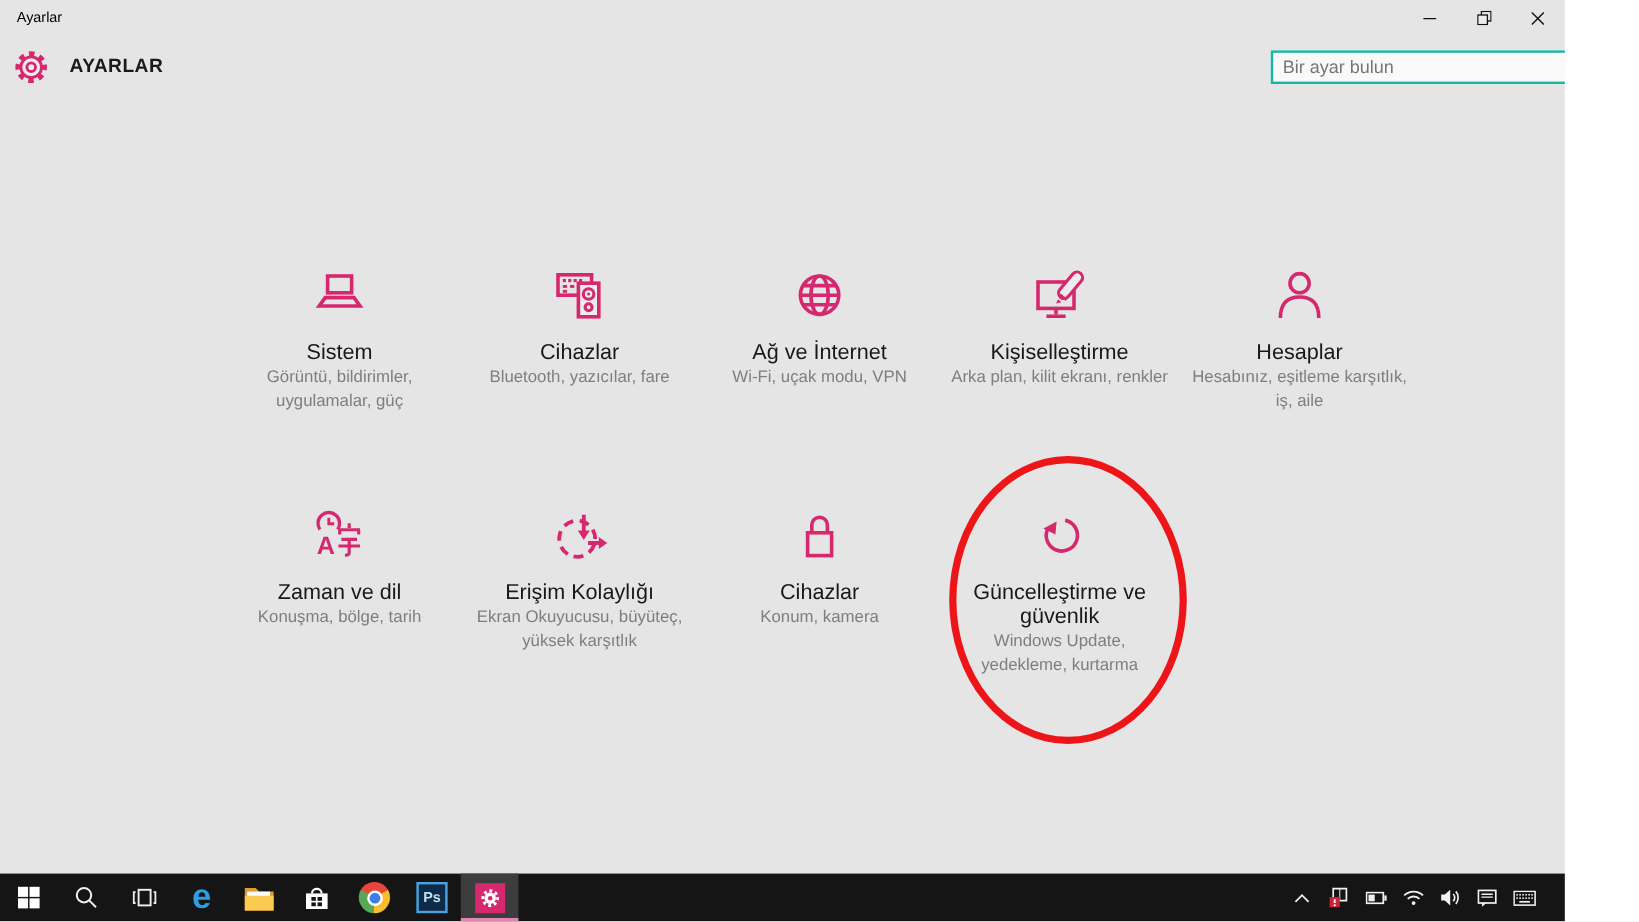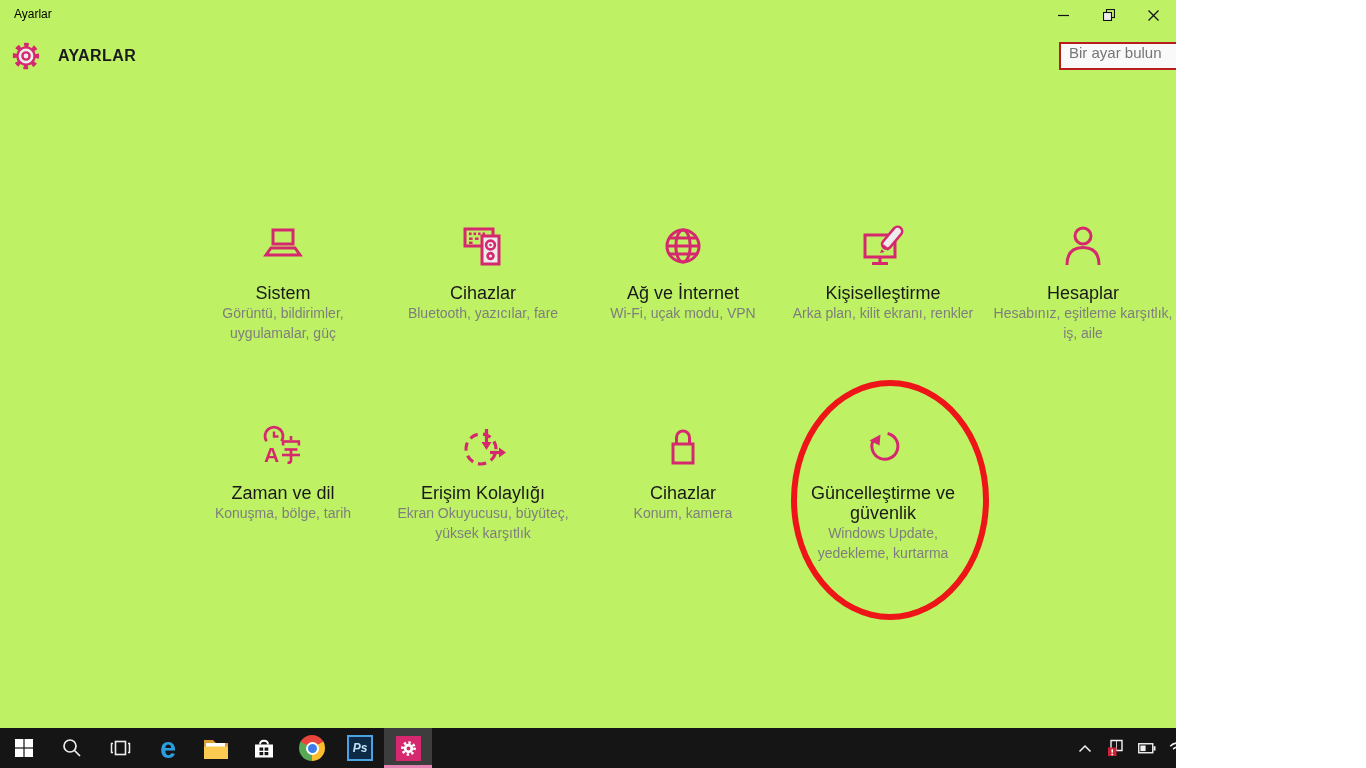--- a/index.html
+++ b/index.html
@@ -1,31 +1,31 @@
 <!DOCTYPE html>
 <html><head>
 <meta charset="utf-8">
 <style>
   html,body { margin:0; padding:0; }
   .screen {
-    position:relative; width:1176px; height:768px; overflow:hidden;
-    background:#bef264; font-family:"Liberation Sans", sans-serif;
+    position:relative; width:1304px; height:768px; overflow:hidden;
+    background:#e5e5e5; font-family:"Liberation Sans", sans-serif;
     -webkit-font-smoothing:antialiased;
   }
   
   .win-title { position:absolute; left:14px; top:7px; font-size:12px; color:#000; }
   .win-controls { position:absolute; right:0; top:0; display:flex; }
   .win-btn { width:45px; height:30px; display:flex; align-items:center; justify-content:center; }
   
   .hdr-gear { position:absolute; left:12px; top:42px; width:28px; height:28px; }
   .hdr-title { position:absolute; left:58px; top:47px; font-size:16px; font-weight:700; color:#1a1a1a; letter-spacing:0.4px; }
   .search-box {
     position:absolute; left:1059px; top:42px; width:293px; height:28px;
-    background:#f9f9f9; border:2px solid #b91c1c; box-sizing:border-box;
-    display:flex; align-items:flex-start;
+    background:#f9f9f9; border:2px solid #14b8a6; box-sizing:border-box;
+    display:flex; align-items:center;
   }
   .search-box input {
     flex:1; border:none; outline:none; background:transparent;
     font-family:"Liberation Sans", sans-serif; font-size:15px; color:#333; padding:0 0 0 8px;
   }
   .search-box input::placeholder { color:#767676; opacity:1; }
   .search-mag { width:24px; display:flex; align-items:center; justify-content:center; }
   
   .row { position:absolute; left:183px; display:flex; }
   .row1 { top:221px; }
@@ -49,21 +49,21 @@
   .tb-btn { width:48px; display:flex; align-items:center; justify-content:center; position:relative; }
   .tb-btn.active { background:#3d3d3d; }
   .active-line { position:absolute; left:0; right:0; bottom:0; height:3px; background:#e584b2; }
   .edge-e { font-size:29px; font-weight:700; color:#2b9fe1; line-height:1; }
   .chrome { width:26px; height:26px; border-radius:50%;
     background:conic-gradient(from -60deg, #e8453c 0 120deg, #f9bd2d 120deg 240deg, #57a956 240deg 360deg);
     display:flex; align-items:center; justify-content:center; }
   .chrome-ring { width:13px; height:13px; border-radius:50%; background:#fff; display:flex; align-items:center; justify-content:center; }
   .chrome-center { width:9px; height:9px; border-radius:50%; background:#3a7de8; }
   .ps-tile { width:26px; height:26px; box-sizing:border-box; background:#0d2a46; border:2px solid #4aa2e0;
-    display:flex; align-items:center; justify-content:center; font-size:12px; font-weight:700; color:#bfe0f7;font-style:italic; }
+    display:flex; align-items:center; justify-content:center; font-size:12px; font-weight:700; color:#bfe0f7; }
   .set-tile { width:25px; height:25px; background:#d5286f; display:flex; align-items:center; justify-content:center; }
   .tray { margin-left:auto; display:flex; align-items:flex-end; }
   .tray-btn { width:31px; height:40px; display:flex; align-items:center; justify-content:center; }
   .clock { width:70px; padding-right:10px; text-align:right; color:#fff; font-size:11.5px; line-height:14px; }
   .clock div { white-space:nowrap; }
 </style>
 </head>
 <body>
 
 <div class="screen">

